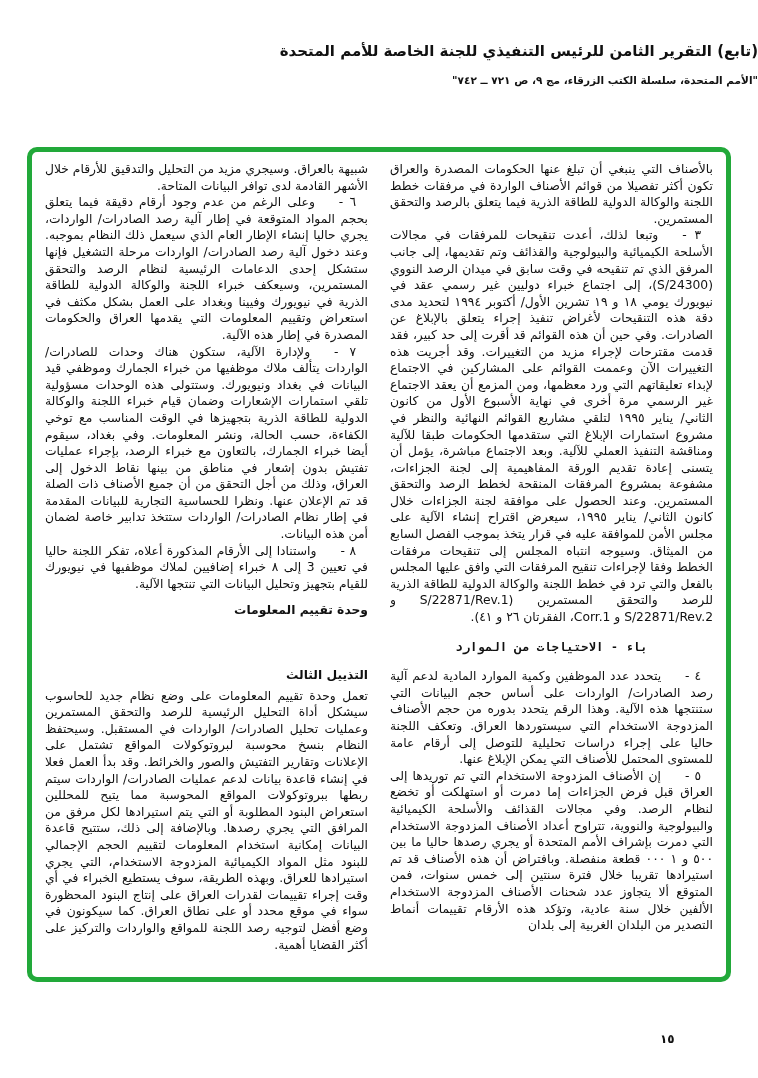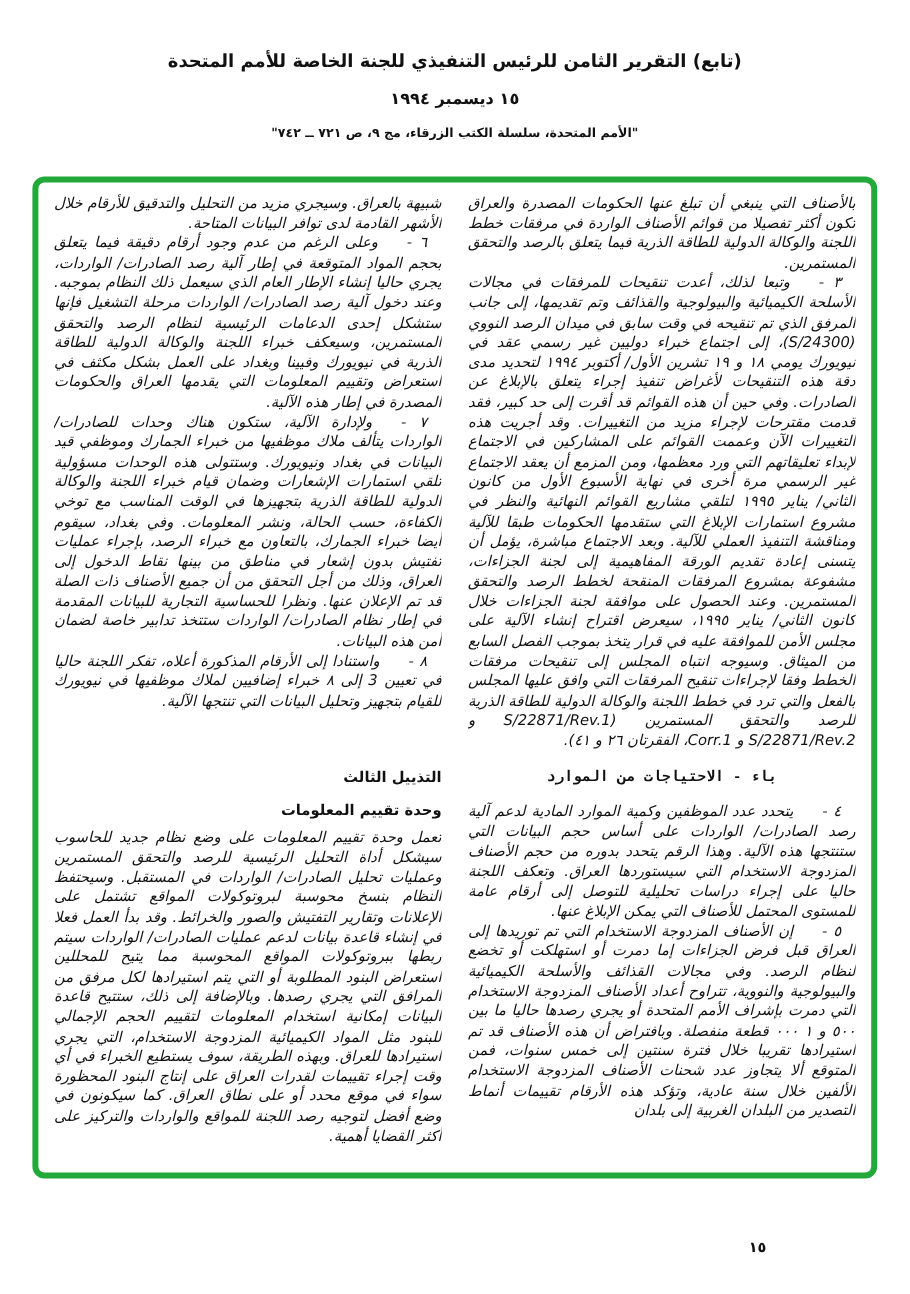--- a/index.html
+++ b/index.html
@@ -6,21 +6,21 @@
   * { box-sizing: border-box; }
   html, body { margin: 0; padding: 0; }
   body {
     width: 758px; height: 1078px;
     background: #ffffff;
     font-family: "DejaVu Sans", sans-serif;
     direction: rtl;
     position: relative;
     color: #111;
   }
-  .doc-header { text-align: center; padding-top: 42px; }
+  .doc-header { padding-top: 42px; }
   .doc-title  { font-size: 15px; font-weight: bold; letter-spacing: 0; }
   .doc-date   { font-size: 13.5px; font-weight: bold; margin-top: 15px; }
   .doc-source { font-size: 10.5px; font-weight: bold; margin-top: 14px; }
 
   .green-box {
     position: absolute;
     left: 27px; top: 147px;
     width: 704px; height: 835px;
     border: 5px solid var(--green);
     border-radius: 10px;
@@ -30,69 +30,68 @@
     overflow: hidden;
     background: #fff;
   }
   .col {
     flex: 1 1 0;
     font-size: 12.3px;
     line-height: 16.6px;
     text-align: justify;
     overflow: hidden;
   }
-  .col p { margin: 0; font-style: italic; }
+  .col p { margin: 0; }
   .col p.numbered { text-indent: 12px; }
   .pnum { margin-left: 24px; white-space: nowrap; }
   .sec-heading {
     font-weight: bold;
     text-align: center;
     font-size: 12.3px;
     margin: 14px 0 12px 0;
     font-family: Liberation Mono, monospace;
   }
   .sub-heading {
     font-weight: bold;
     font-size: 12.3px;
     margin: 0 0 4px 0;
     text-align: right;
   }
   .sub-heading.appendix { margin-top: 48px; }
   .sub-heading.unit { margin-top: 10px; margin-bottom: 6px; }
   .page-number {
     position: absolute;
-    top: 1032px; left: 624px;
+    top: 1032px; left: 660px;
     font-size: 12px;
     font-weight: bold;
   }
 </style>
 </head>
 <body>
 
 <header class="doc-header">
   <div class="doc-title">(تابع) التقرير الثامن للرئيس التنفيذي للجنة الخاصة للأمم المتحدة</div>
-  <div class="doc-date">١٥ ديسمبر ١٩٩٤</div>
   <div class="doc-source">"الأمم المتحدة، سلسلة الكتب الزرقاء، مج ٩، ص ٧٢١ ــ ٧٤٢"</div>
 </header>
 
 <main class="green-box">
 
   <section class="col">
     <p>بالأصناف التي ينبغي أن تبلغ عنها الحكومات المصدرة والعراق تكون أكثر تفصيلا من قوائم الأصناف الواردة في مرفقات خطط اللجنة والوكالة الدولية للطاقة الذرية فيما يتعلق بالرصد والتحقق المستمرين.</p>
     <p class="numbered"><span class="pnum">٣ -</span><span>وتبعا لذلك، أعدت تنقيحات للمرفقات في مجالات الأسلحة الكيميائية والبيولوجية والقذائف وتم تقديمها، إلى جانب المرفق الذي تم تنقيحه في وقت سابق في ميدان الرصد النووي (S/24300)، إلى اجتماع خبراء دوليين غير رسمي عقد في نيويورك يومي ١٨ و ١٩ تشرين الأول/ أكتوبر ١٩٩٤ لتحديد مدى دقة هذه التنقيحات لأغراض تنفيذ إجراء يتعلق بالإبلاغ عن الصادرات. وفي حين أن هذه القوائم قد أقرت إلى حد كبير، فقد قدمت مقترحات لإجراء مزيد من التغييرات. وقد أجريت هذه التغييرات الآن وعممت القوائم على المشاركين في الاجتماع لإبداء تعليقاتهم التي ورد معظمها، ومن المزمع أن يعقد الاجتماع غير الرسمي مرة أخرى في نهاية الأسبوع الأول من كانون الثاني/ يناير ١٩٩٥ لتلقي مشاريع القوائم النهائية والنظر في مشروع استمارات الإبلاغ التي ستقدمها الحكومات طبقا للآلية ومناقشة التنفيذ العملي للآلية. وبعد الاجتماع مباشرة، يؤمل أن يتسنى إعادة تقديم الورقة المفاهيمية إلى لجنة الجزاءات، مشفوعة بمشروع المرفقات المنقحة لخطط الرصد والتحقق المستمرين. وعند الحصول على موافقة لجنة الجزاءات خلال كانون الثاني/ يناير ١٩٩٥، سيعرض اقتراح إنشاء الآلية على مجلس الأمن للموافقة عليه في قرار يتخذ بموجب الفصل السابع من الميثاق. وسيوجه انتباه المجلس إلى تنقيحات مرفقات الخطط وفقا لإجراءات تنقيح المرفقات التي وافق عليها المجلس بالفعل والتي ترد في خطط اللجنة والوكالة الدولية للطاقة الذرية للرصد والتحقق المستمرين (S/22871/Rev.1 و S/22871/Rev.2 و Corr.1، الفقرتان ٢٦ و ٤١).</span></p>
     <h3 class="sec-heading">باء - الاحتياجات من الموارد</h3>
     <p class="numbered"><span class="pnum">٤ -</span><span>يتحدد عدد الموظفين وكمية الموارد المادية لدعم آلية رصد الصادرات/ الواردات على أساس حجم البيانات التي ستنتجها هذه الآلية. وهذا الرقم يتحدد بدوره من حجم الأصناف المزدوجة الاستخدام التي سيستوردها العراق. وتعكف اللجنة حاليا على إجراء دراسات تحليلية للتوصل إلى أرقام عامة للمستوى المحتمل للأصناف التي يمكن الإبلاغ عنها.</span></p>
     <p class="numbered"><span class="pnum">٥ -</span><span>إن الأصناف المزدوجة الاستخدام التي تم توريدها إلى العراق قبل فرض الجزاءات إما دمرت أو استهلكت أو تخضع لنظام الرصد. وفي مجالات القذائف والأسلحة الكيميائية والبيولوجية والنووية، تتراوح أعداد الأصناف المزدوجة الاستخدام التي دمرت بإشراف الأمم المتحدة أو يجري رصدها حاليا ما بين ٥٠٠ و ١ ٠٠٠ قطعة منفصلة. وبافتراض أن هذه الأصناف قد تم استيرادها تقريبا خلال فترة سنتين إلى خمس سنوات، فمن المتوقع ألا يتجاوز عدد شحنات الأصناف المزدوجة الاستخدام الألفين خلال سنة عادية، وتؤكد هذه الأرقام تقييمات أنماط التصدير من البلدان الغربية إلى بلدان</span></p>
   </section>
 
   <section class="col">
     <p>شبيهة بالعراق. وسيجري مزيد من التحليل والتدقيق للأرقام خلال الأشهر القادمة لدى توافر البيانات المتاحة.</p>
     <p class="numbered"><span class="pnum">٦ -</span><span>وعلى الرغم من عدم وجود أرقام دقيقة فيما يتعلق بحجم المواد المتوقعة في إطار آلية رصد الصادرات/ الواردات، يجري حاليا إنشاء الإطار العام الذي سيعمل ذلك النظام بموجبه. وعند دخول آلية رصد الصادرات/ الواردات مرحلة التشغيل فإنها ستشكل إحدى الدعامات الرئيسية لنظام الرصد والتحقق المستمرين، وسيعكف خبراء اللجنة والوكالة الدولية للطاقة الذرية في نيويورك وفيينا وبغداد على العمل بشكل مكثف في استعراض وتقييم المعلومات التي يقدمها العراق والحكومات المصدرة في إطار هذه الآلية.</span></p>
     <p class="numbered"><span class="pnum">٧ -</span><span>ولإدارة الآلية، ستكون هناك وحدات للصادرات/ الواردات يتألف ملاك موظفيها من خبراء الجمارك وموظفي قيد البيانات في بغداد ونيويورك. وستتولى هذه الوحدات مسؤولية تلقي استمارات الإشعارات وضمان قيام خبراء اللجنة والوكالة الدولية للطاقة الذرية بتجهيزها في الوقت المناسب مع توخي الكفاءة، حسب الحالة، ونشر المعلومات. وفي بغداد، سيقوم أيضا خبراء الجمارك، بالتعاون مع خبراء الرصد، بإجراء عمليات تفتيش بدون إشعار في مناطق من بينها نقاط الدخول إلى العراق، وذلك من أجل التحقق من أن جميع الأصناف ذات الصلة قد تم الإعلان عنها. ونظرا للحساسية التجارية للبيانات المقدمة في إطار نظام الصادرات/ الواردات ستتخذ تدابير خاصة لضمان أمن هذه البيانات.</span></p>
     <p class="numbered"><span class="pnum">٨ -</span><span>واستنادا إلى الأرقام المذكورة أعلاه، تفكر اللجنة حاليا في تعيين 3 إلى ٨ خبراء إضافيين لملاك موظفيها في نيويورك للقيام بتجهيز وتحليل البيانات التي تنتجها الآلية.</span></p>
+    <h3 class="sub-heading unit">وحدة تقييم المعلومات</h3>
     <h3 class="sub-heading appendix">التذييل الثالث</h3>
-    <h3 class="sub-heading unit">وحدة تقييم المعلومات</h3>
     <p>تعمل وحدة تقييم المعلومات على وضع نظام جديد للحاسوب سيشكل أداة التحليل الرئيسية للرصد والتحقق المستمرين وعمليات تحليل الصادرات/ الواردات في المستقبل. وسيحتفظ النظام بنسخ محوسبة لبروتوكولات المواقع تشتمل على الإعلانات وتقارير التفتيش والصور والخرائط. وقد بدأ العمل فعلا في إنشاء قاعدة بيانات لدعم عمليات الصادرات/ الواردات سيتم ربطها ببروتوكولات المواقع المحوسبة مما يتيح للمحللين استعراض البنود المطلوبة أو التي يتم استيرادها لكل مرفق من المرافق التي يجري رصدها. وبالإضافة إلى ذلك، ستتيح قاعدة البيانات إمكانية استخدام المعلومات لتقييم الحجم الإجمالي للبنود مثل المواد الكيميائية المزدوجة الاستخدام، التي يجري استيرادها للعراق. وبهذه الطريقة، سوف يستطيع الخبراء في أي وقت إجراء تقييمات لقدرات العراق على إنتاج البنود المحظورة سواء في موقع محدد أو على نطاق العراق. كما سيكونون في وضع أفضل لتوجيه رصد اللجنة للمواقع والواردات والتركيز على أكثر القضايا أهمية.</p>
   </section>
 
 </main>
 
 <div class="page-number">١٥</div>
 
 </body></html>

